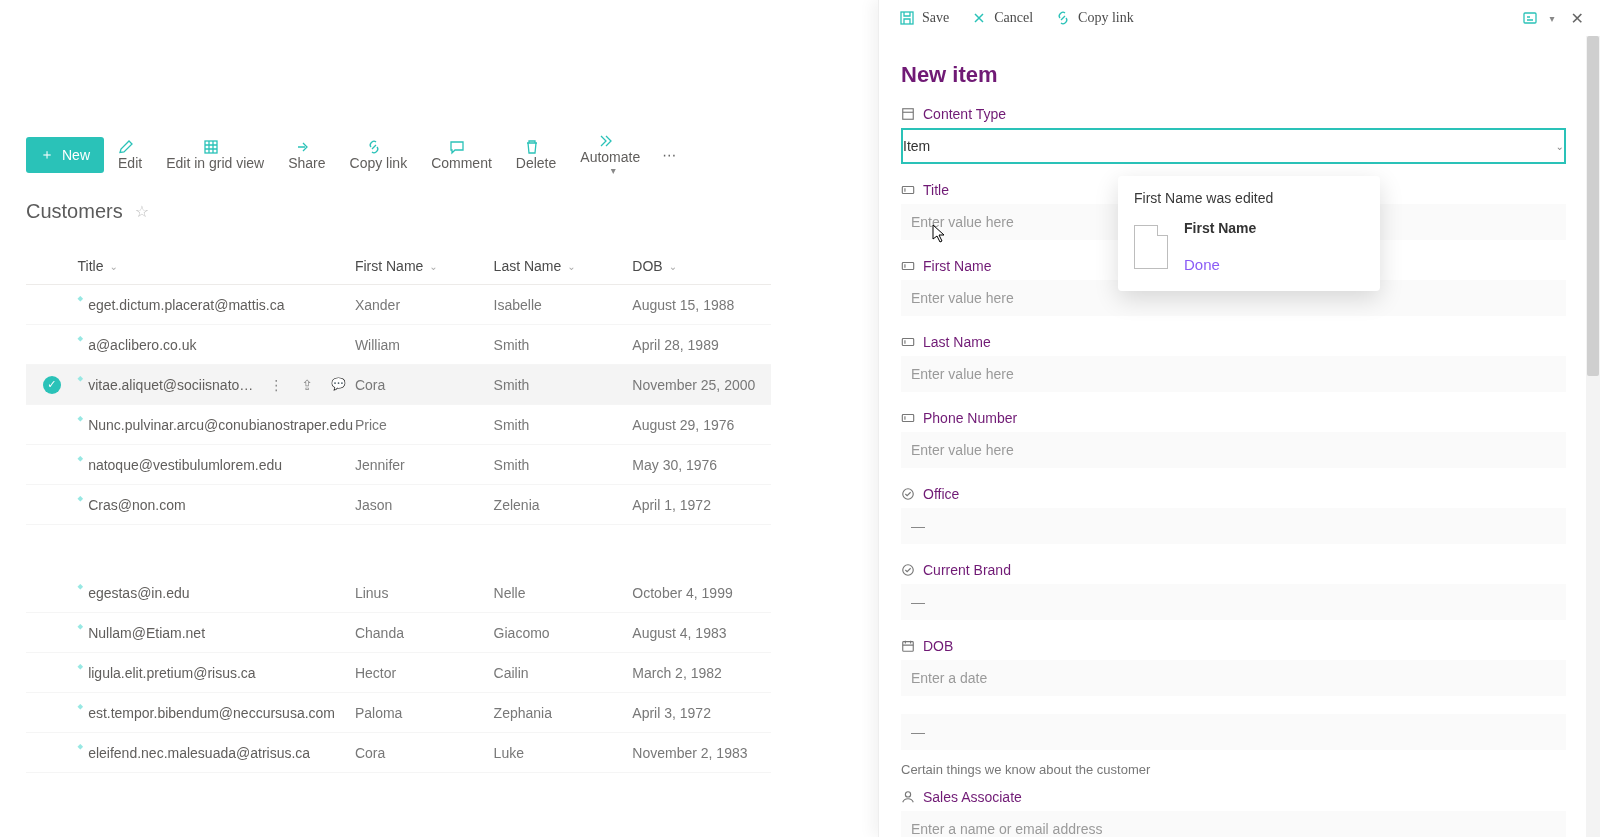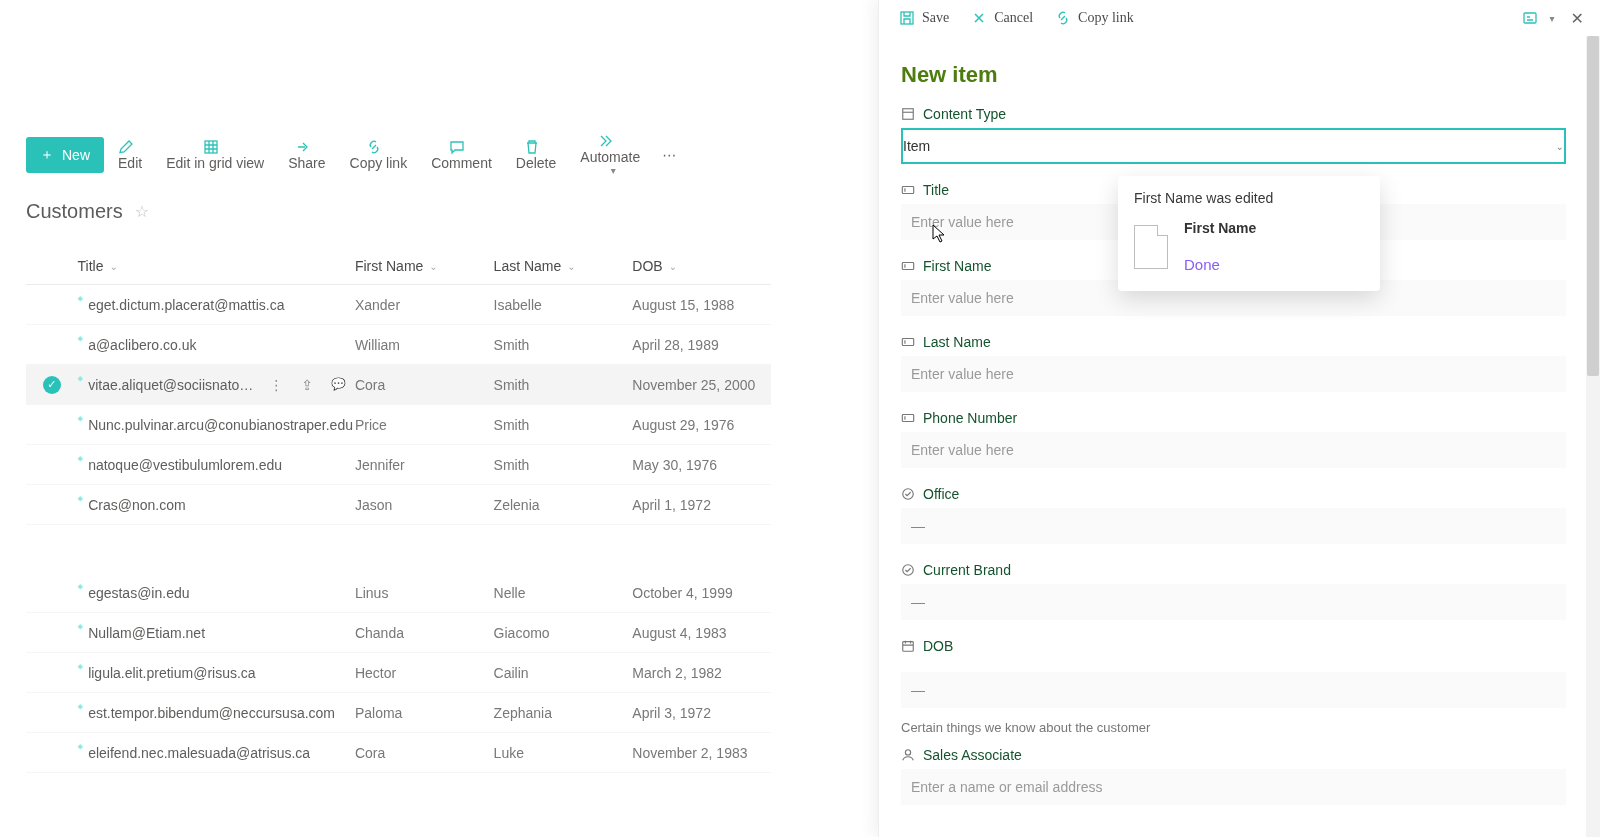--- a/index.html
+++ b/index.html
@@ -161,30 +161,30 @@
 
   .panel-body {
     position: absolute;
     top: 44px; left: 0; right: 12px; bottom: 0;
     overflow-y: auto;
     padding: 8px 22px 30px 22px;
   }
   .panel-title {
     font-size: 22px;
     font-weight: 600;
-    color: #4d7c0f;
+    color: #701a75;
     margin: 10px 0 18px 0;
   }
   .field { margin-bottom: 18px; }
   .field-label {
     display: flex;
     align-items: center;
     gap: 8px;
     font-size: 14px;
-    color: #14532d;
+    color: #701a75;
     font-weight: 500;
     margin-bottom: 6px;
   }
   .fl-icon { color: #777; display: inline-flex; width: 14px; }
   .field-input {
     width: 100%;
     background: #fafafa;
     border: none;
     padding: 10px 10px;
     font-size: 14px;
@@ -634,20 +634,21 @@
     <div class="field">
       <div class="field-label">
         <span class="fl-icon">
           <svg class="ic14" viewBox="0 0 16 16" fill="none" stroke="currentColor" stroke-width="1.3">
               <rect x="2" y="3" width="12" height="11" rx="1"></rect>
               <path d="M2 7h12M5 2v3M11 2v3"></path>
             </svg>
         </span>
         <span>DOB</span>
       </div>
+      <input class="field-input" placeholder="Enter a date" style="">
     </div>
 
     <div class="field">
       <div class="static-val">—</div>
     </div>
 
     <div class="help-text">Certain things we know about the customer</div>
 
     <div class="field">
       <div class="field-label">

